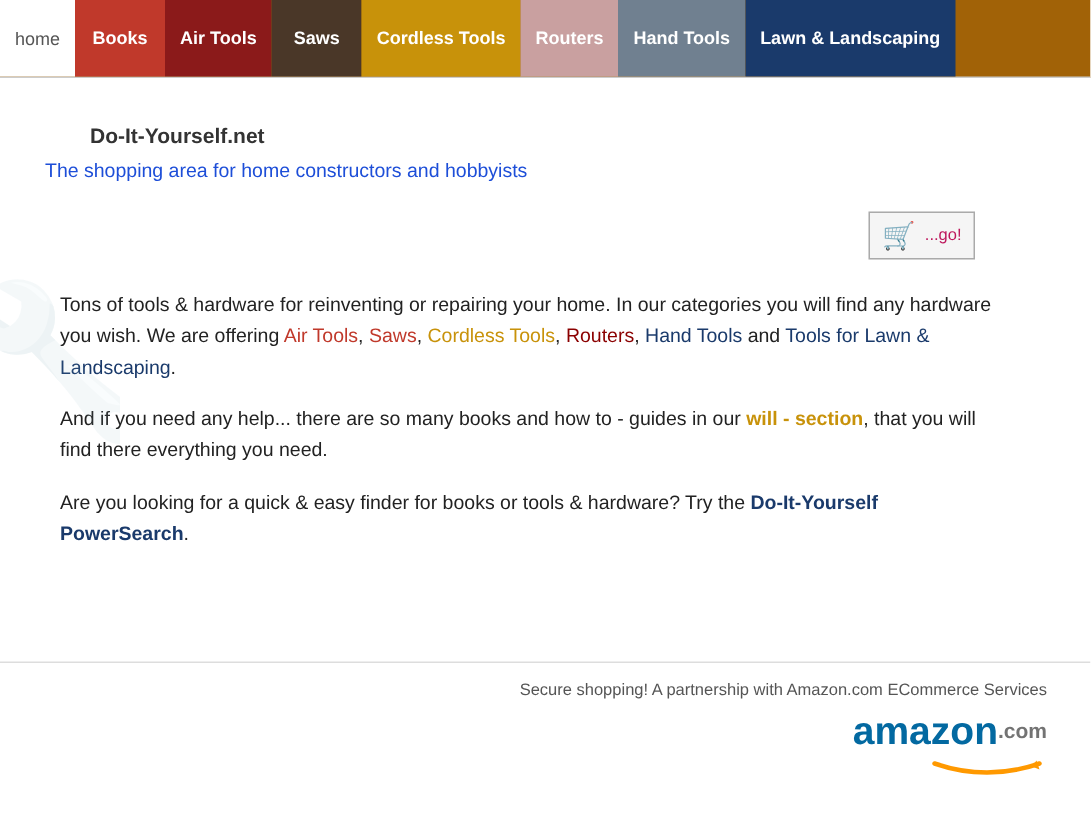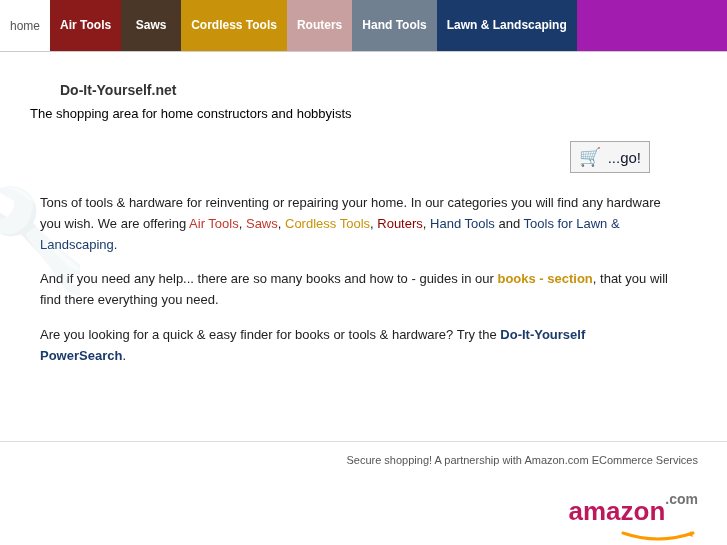--- a/index.html
+++ b/index.html
@@ -10,21 +10,21 @@
       color: #333;
       width: 727px;
       min-height: 545px;
       overflow-x: hidden;
     }
 
     
     .header-bar {
       display: flex;
       align-items: stretch;
-      background: #a21caf;
+      background: #a16207;
       border-bottom: 1px solid #ccc;
       height: 52px;
     }
 
     .nav-bar {
       display: flex;
       align-items: stretch;
       flex: 1;
     }
 
@@ -70,21 +70,21 @@
     .site-name {
       font-weight: bold;
       font-size: 14px;
       margin-bottom: 8px;
       margin-top: 10px;
       padding-left: 30px;
     }
 
     .tagline {
       font-size: 13px;
-      color: #000000;
+      color: #1d4ed8;
       margin-bottom: 20px;
     }
 
     
     .search-row {
       display: flex;
       justify-content: flex-end;
       margin-bottom: 20px;
       padding-right: 20px;
     }
@@ -97,22 +97,22 @@
       padding: 4px 8px;
       gap: 6px;
       cursor: pointer;
     }
 
     .search-cart-icon {
       font-size: 18px;
     }
 
     .search-go-text {
-      font-size: 15px;
-      color: #0f172a;
+      font-size: 11px;
+      color: #be185d;
     }
 
     
     .body-text {
       font-size: 13px;
       line-height: 1.6;
       margin-bottom: 14px;
       color: #222;
       margin-left: 10px;
     }
@@ -148,22 +148,21 @@
     .amazon-logo {
       display: flex;
       align-items: center;
       justify-content: flex-end;
       gap: 0;
     }
 
     .amazon-text {
       font-size: 26px;
       font-weight: bold;
-      color: #be185d;
-      margin-top: 24px;
+      color: #0369a1;
     }
 
     .amazon-com {
       font-size: 14px;
       color: #737373;
       font-weight: bold;
       vertical-align: super;
     }
 
     
@@ -189,20 +188,21 @@
   </style>
 </head>
 <body>
 
 <div class="page-wrapper">
 
   <div class="header-bar">
     <span class="nav-home">home</span>
 
     <div class="nav-bar">
+      <div class="nav-item nav-books">Books</div>
       <div class="nav-item nav-air-tools">Air Tools</div>
       <div class="nav-item nav-saws">Saws</div>
       <div class="nav-item nav-cordless">Cordless Tools</div>
       <div class="nav-item nav-routers">Routers</div>
       <div class="nav-item nav-hand-tools">Hand Tools</div>
       <div class="nav-item nav-lawn">Lawn &amp; Landscaping</div>
     </div>
   </div>
 
   <div class="bg-tool-hint">🔧</div>
@@ -217,21 +217,21 @@
         <span class="search-cart-icon">🛒</span>
         <span class="search-go-text">...go!</span>
       </div>
     </div>
 
     <p class="body-text">
       <span>Tons of tools &amp; hardware for reinventing or repairing your home. In our categories you will find any hardware you wish. We are offering </span><a class="link-red">Air Tools</a><span>, </span><a class="link-red">Saws</a><span>, </span><a class="link-orange">Cordless Tools</a><span>, </span><a class="link-maroon">Routers</a><span>, </span><a class="link-blue">Hand Tools</a><span> and </span><a class="link-blue">Tools for Lawn &amp; Landscaping</a><span>.</span>
     </p>
 
     <p class="body-text">
-      <span>And if you need any help... there are so many books and how to - guides in our </span><a class="link-bold">books - section</a><span>, that you will find there everything you need.</span>
+      <span>And if you need any help... there are so many books and how to - guides in our </span><a class="link-bold">will - section</a><span>, that you will find there everything you need.</span>
     </p>
 
     <p class="body-text">
       <span>Are you looking for a quick &amp; easy finder for books or tools &amp; hardware? Try the </span><a class="link-bold-blue">Do-It-Yourself PowerSearch</a><span>.</span>
     </p>
 
 
   </div>
 
   <div class="footer">

